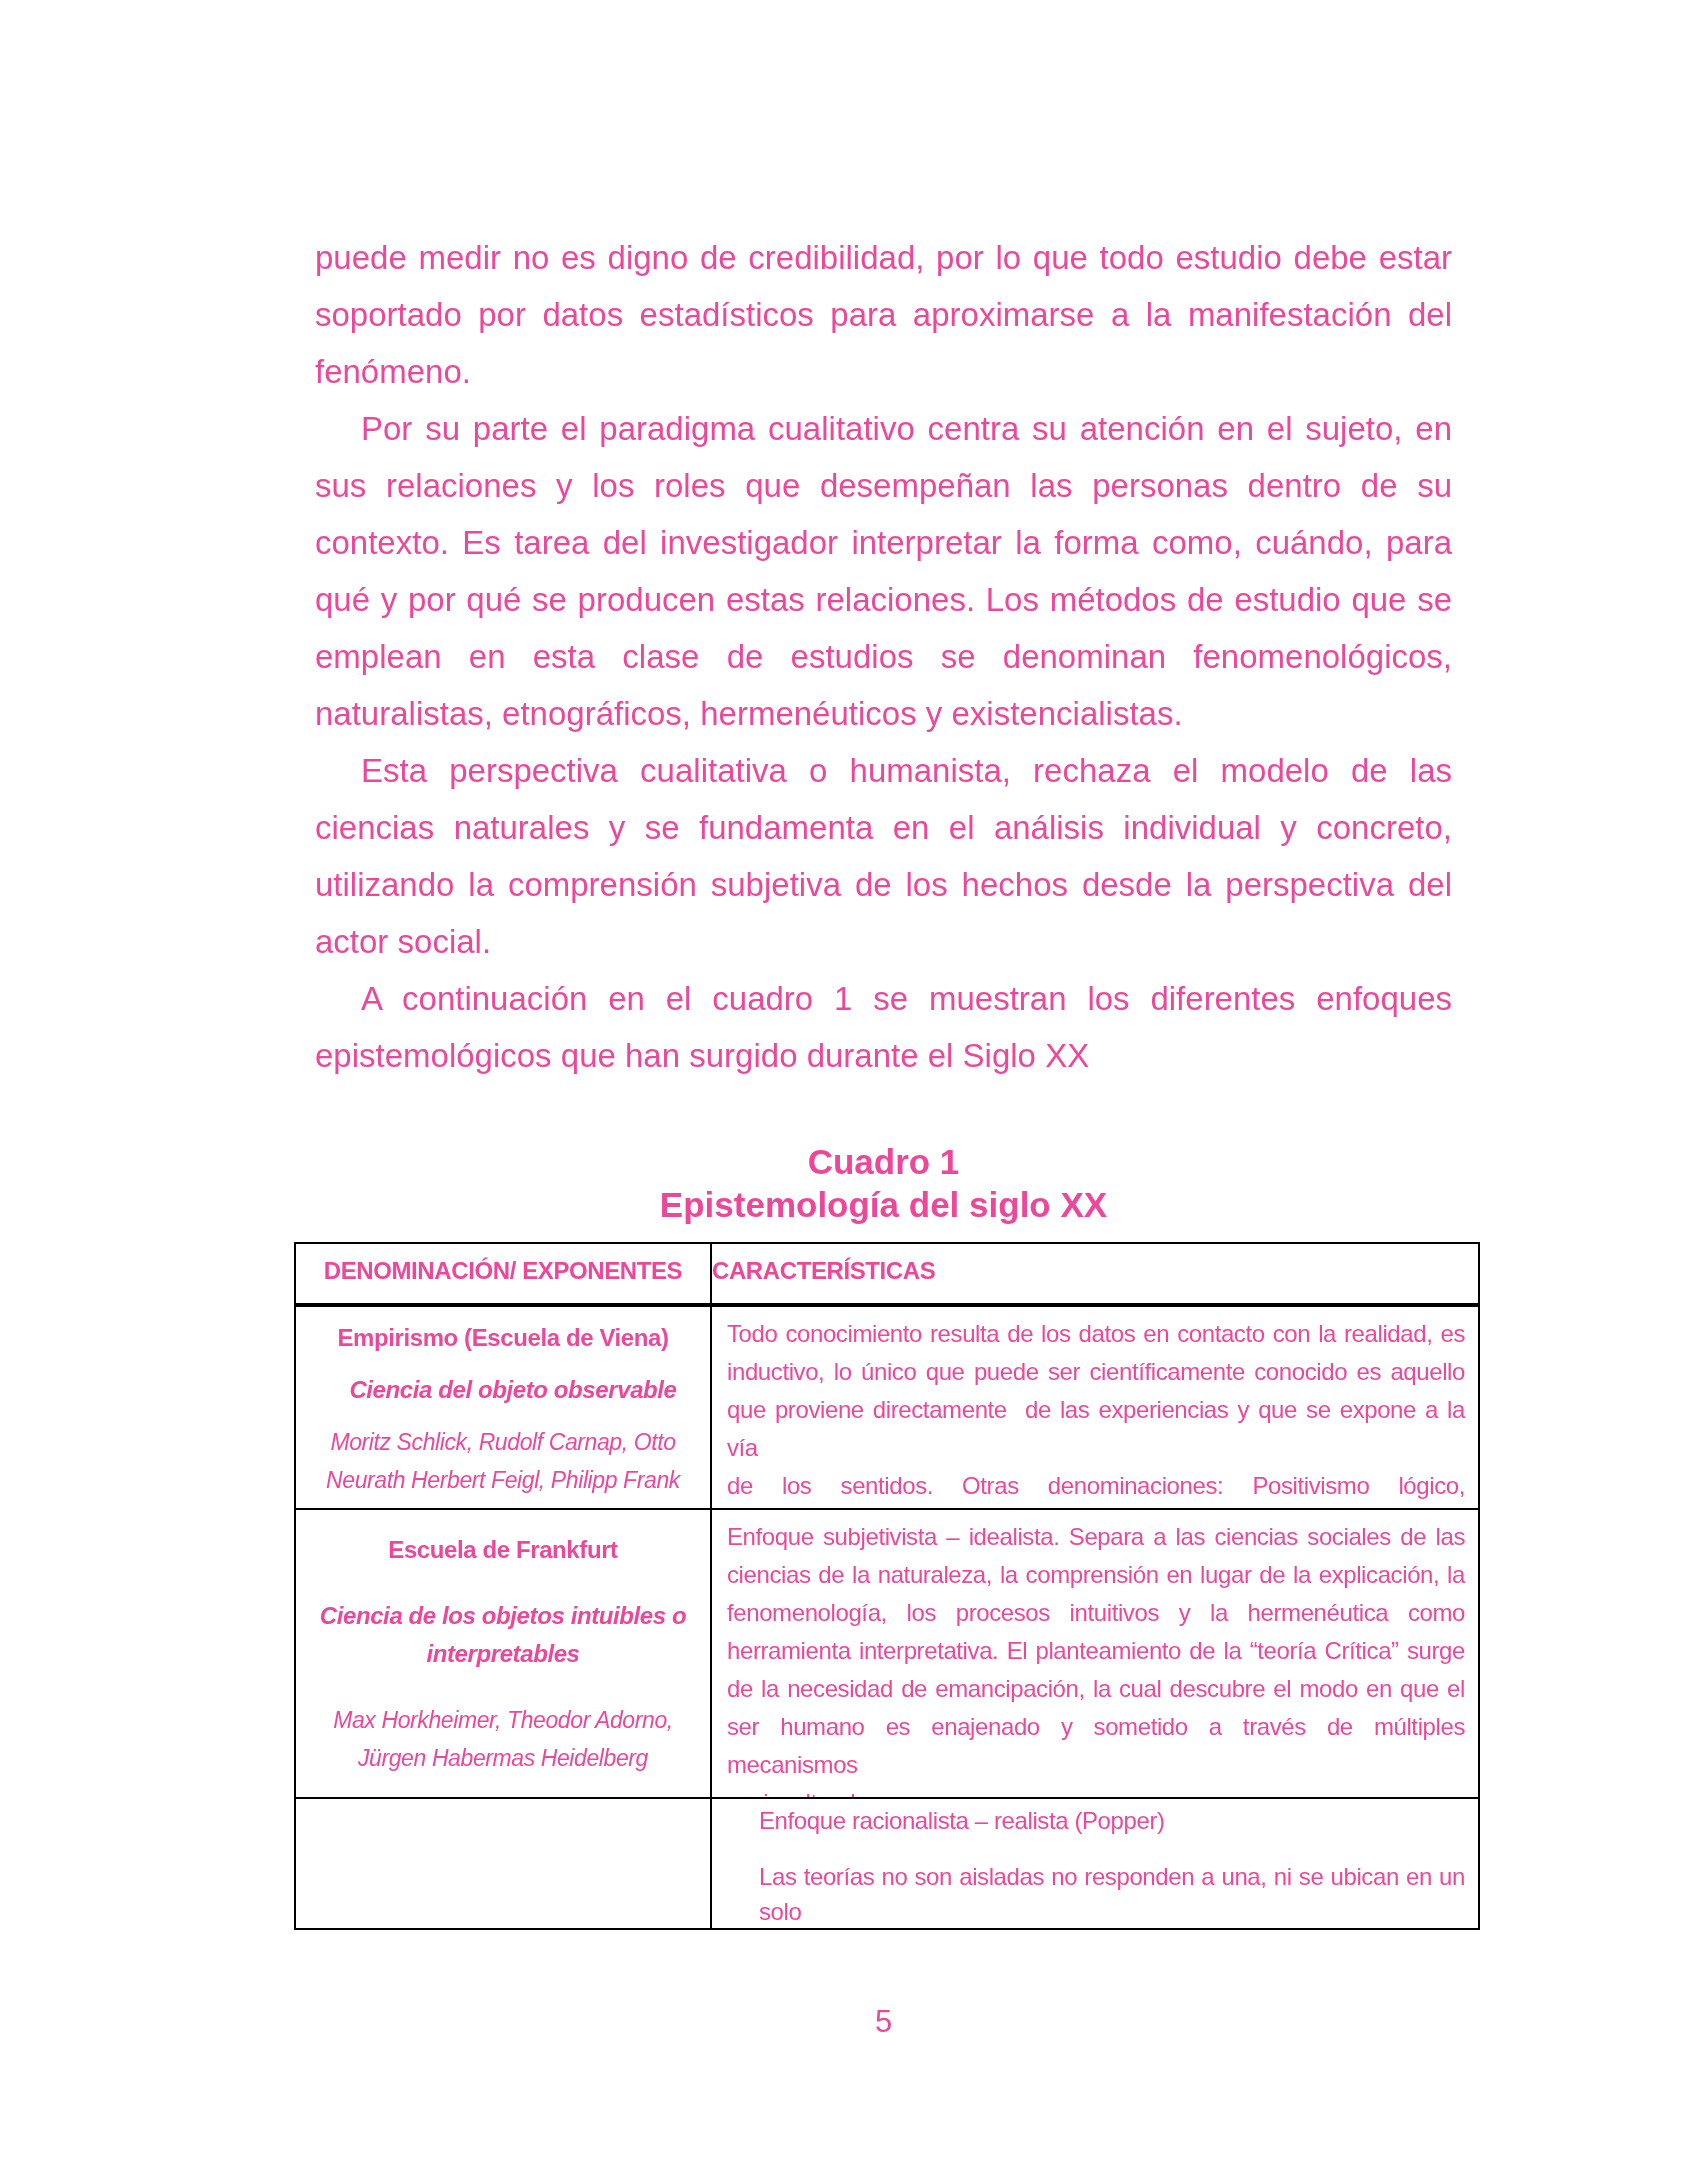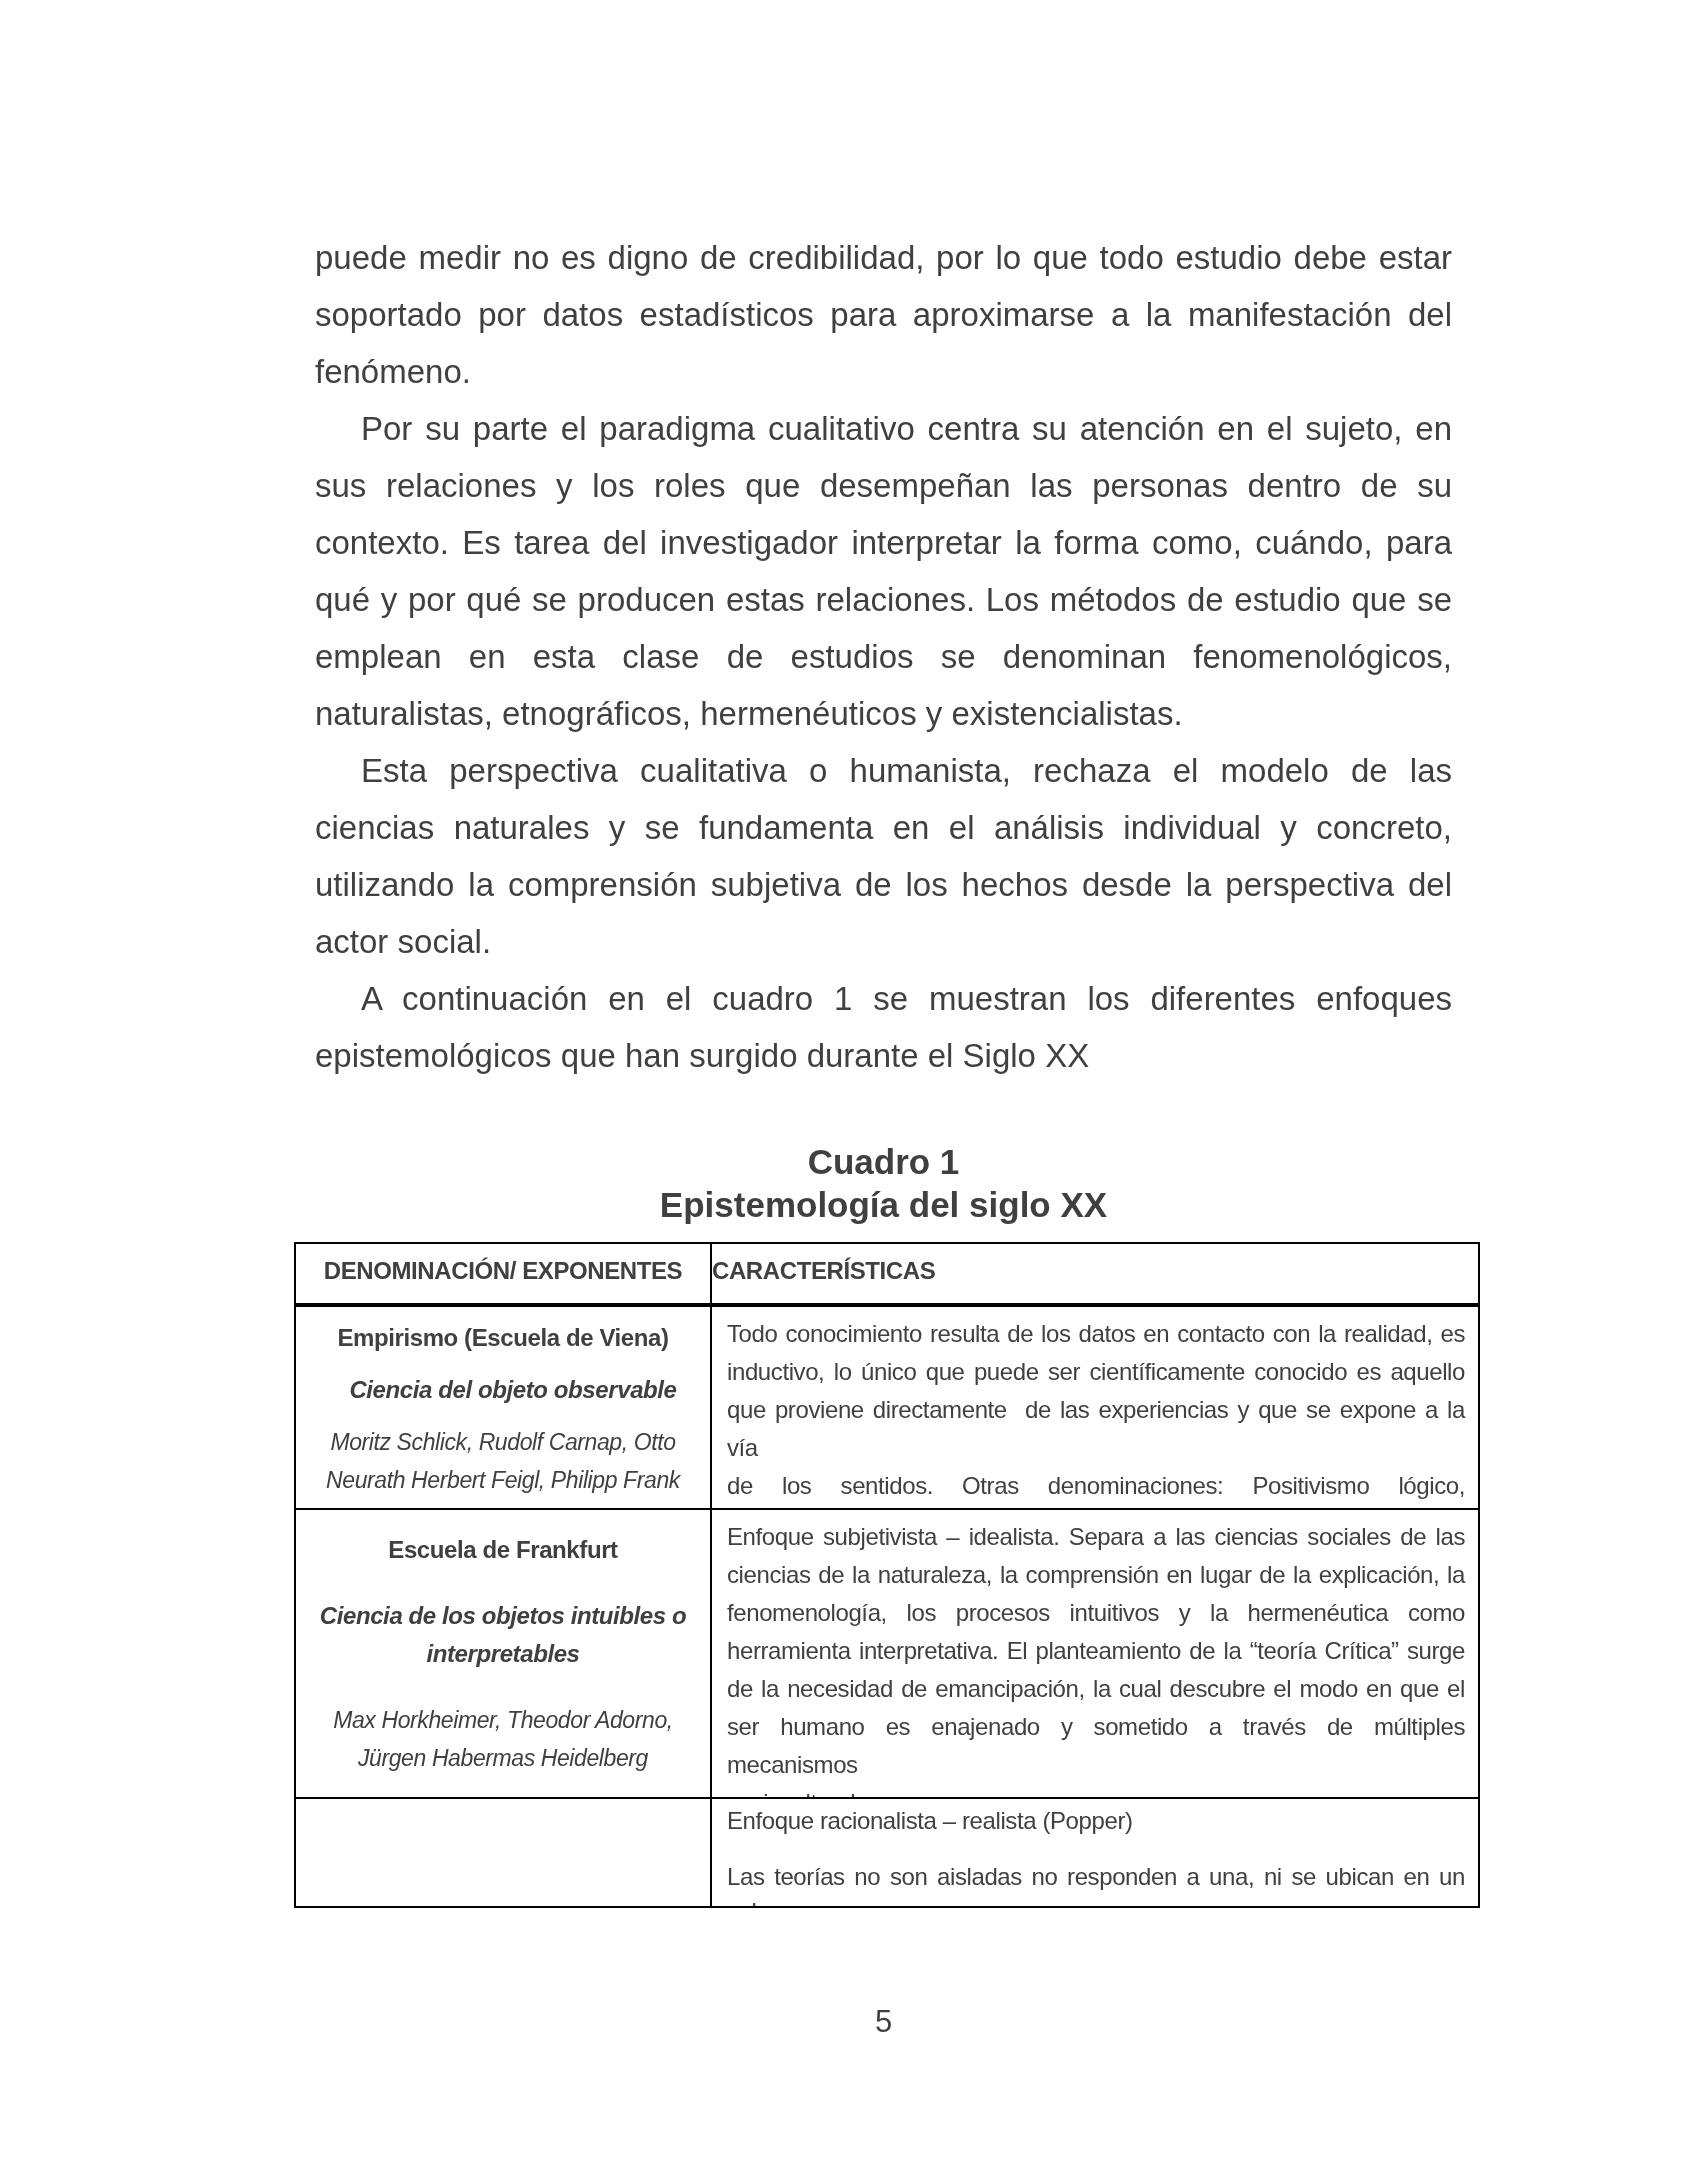--- a/index.html
+++ b/index.html
@@ -1,21 +1,21 @@
 <!DOCTYPE html>
 <html style="font-size:13px"><head>
 <meta charset="utf-8">
 <style>
   html,body{margin:0;padding:0;background:#e8e8e8;}
   .page{
     position:relative;
     width:1687px;height:2183px;
     background:#ffffff;
     font-family:"Liberation Sans","DejaVu Sans",sans-serif;
-    color:#404040;
+    color:#ec4899;
     overflow:hidden;
   }
   
   .textblock{
     position:absolute;left:315px;top:229px;width:1137px;
     font-size:33px;line-height:57px;
   }
   .bl{white-space:pre-wrap;}
   .bl.j{text-align:justify;text-align-last:justify;}
   .bl.ind{text-indent:46px;}
@@ -34,21 +34,21 @@
   .thead{display:flex;height:59px;border-bottom:4.1px solid #000;}
   .th-left{
     width:416px;flex:0 0 416px;border-right:2.5px solid #000;
     text-align:center;font-weight:bold;padding-top:8.2px;box-sizing:border-box;
   }
   .th-right{flex:1;text-align:left;font-weight:bold;padding-top:8.2px;}
   .trow{display:flex;border-bottom:2.5px solid #000;box-sizing:border-box;}
   .trow:last-child{border-bottom:none;}
   .trow.r0{height:203px;}
   .trow.r1{height:289px;}
-  .trow.r2{height:107px;}
+  .trow.r2{height:129px;gap:32px;}
   .td-left{
     width:416px;flex:0 0 416px;border-right:2.5px solid #000;
     text-align:center;box-sizing:border-box;overflow:hidden;
   }
   .td-left.lr0{padding-top:11.5px;}
   .td-left.lr0 .blk{margin-bottom:14px;}
   .td-left.lr1{display:flex;flex-direction:column;justify-content:center;}
   .td-left.lr1 .blk{margin:14px 0;}
   .td-right{
     flex:1;padding:8.2px 13px 0 15px;box-sizing:border-box;overflow:hidden;

